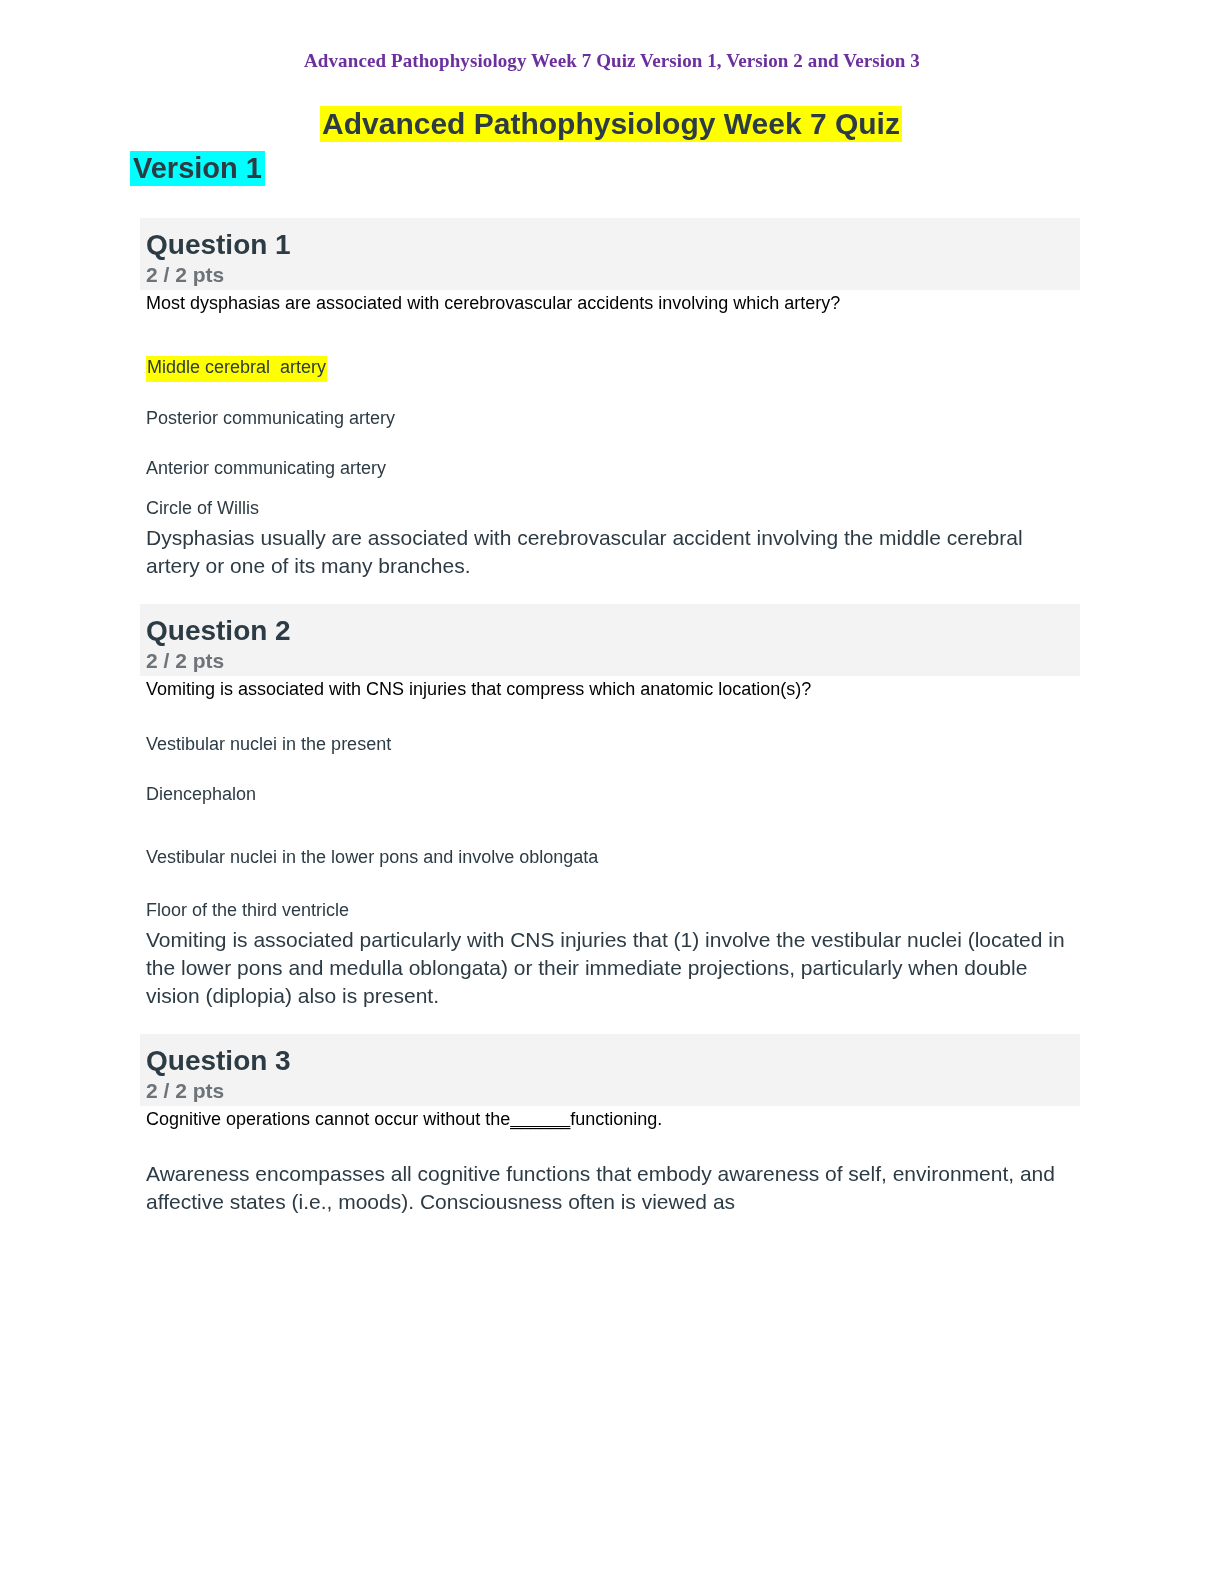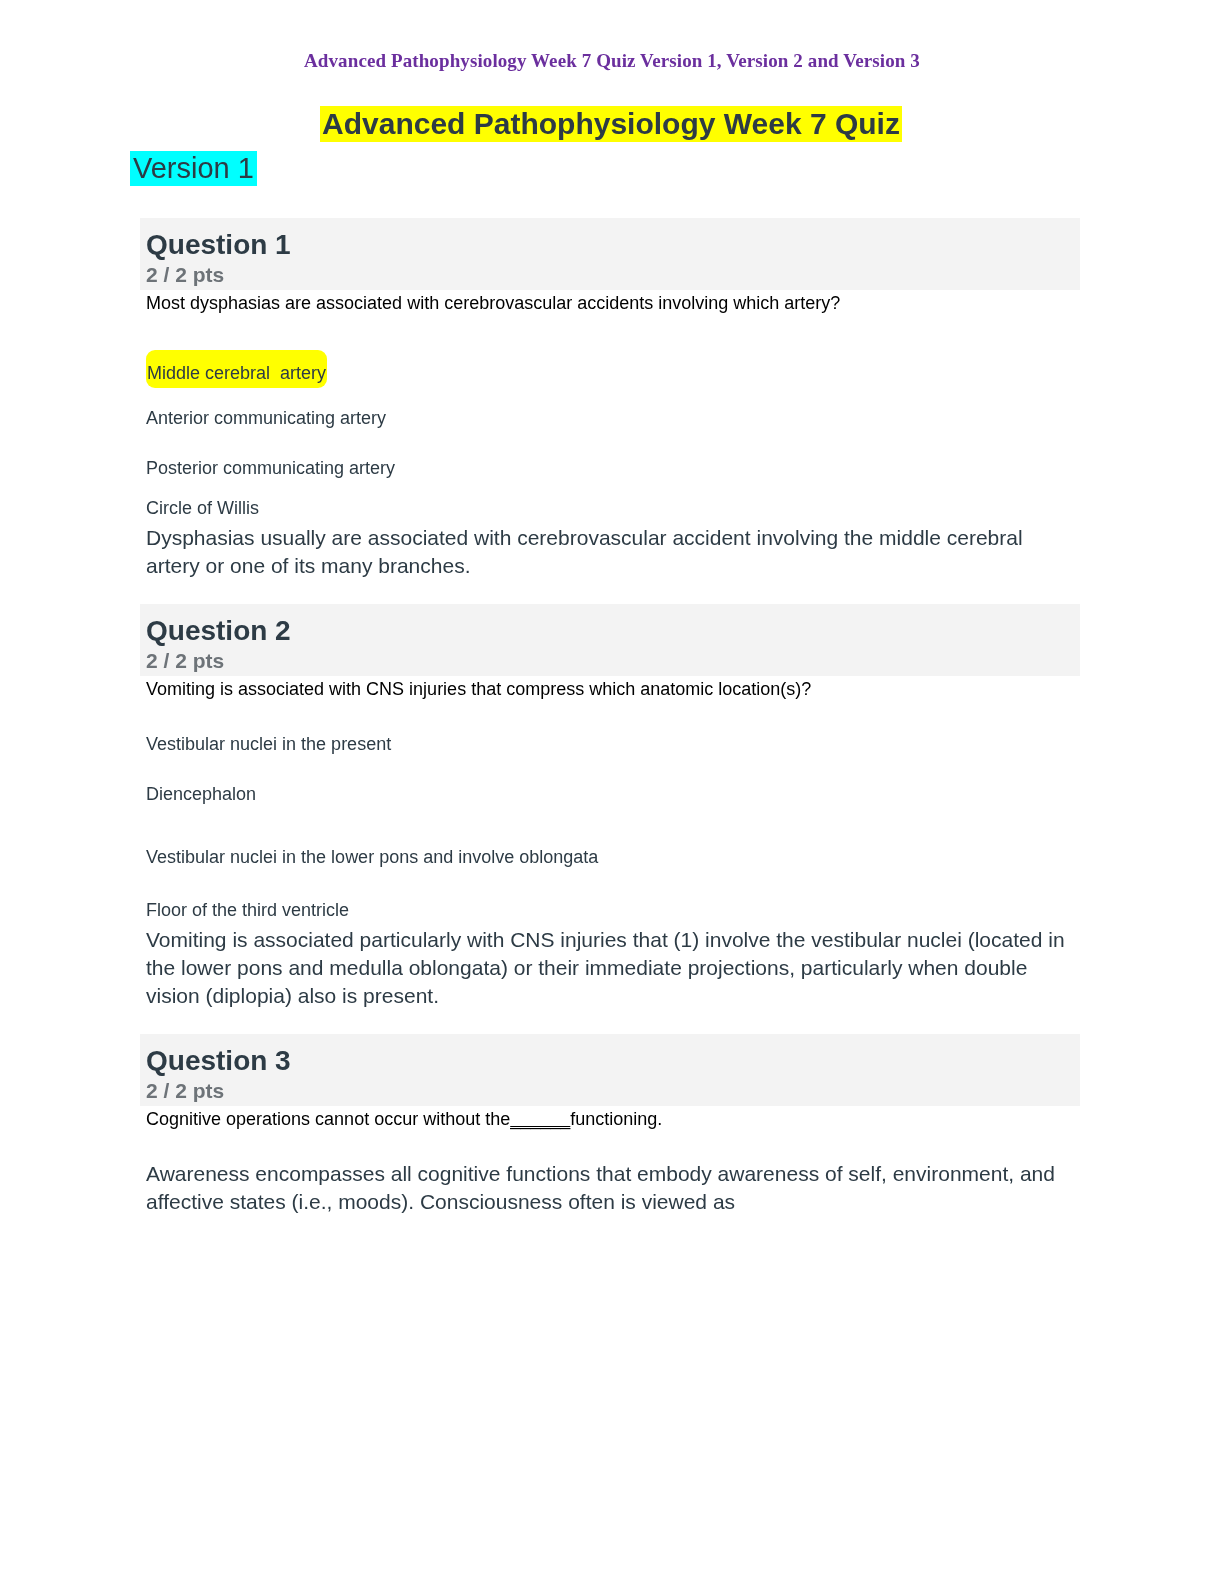--- a/index.html
+++ b/index.html
@@ -64,21 +64,21 @@
   }
 
   .version-row {
     margin: 0 0 30px 0;
     position: relative;
     left: -10px;
   }
   .version-title {
     display: inline;
     font-size: 29px;
-    font-weight: normal;
+    font-weight: bold;
     color: #2d3b45;
     background: #00ffff;
     line-height: 1.3;
     padding: 1px 3px 2px 3px;
   }
 
   
   .q-band {
     background: #f3f3f3;
     padding: 12px 0 4px 6px;
@@ -130,22 +130,21 @@
   }
   .option.tight {
     height: 30px;
   }
   .option .opt-text {
     display: inline;
     white-space: pre;
   }
   .option.correct .opt-text {
     background: #ffff00;
-    padding: 12px 1px 2px 1px;
-    border-radius: 9px;
+    padding: 0 1px 2px 1px;
   }
 
   
   .explanation {
     font-size: 21px;
     color: #2d3b45;
     line-height: 1.33;
     margin: 0 0 0 6px;
     padding: 0;
     max-width: 930px;
@@ -179,24 +178,24 @@
     </div>
     <div class="q-prompt">Most dysphasias are associated with cerebrovascular accidents involving which artery?</div>
 
     <div class="gap-md"></div>
 
     <ul class="options">
       <li class="option correct">
         <span class="opt-text">Middle cerebral  artery</span>
       </li>
       <li class="option">
+        <span class="opt-text">Posterior communicating artery</span>
+      </li>
+      <li class="option">
         <span class="opt-text">Anterior communicating artery</span>
-      </li>
-      <li class="option">
-        <span class="opt-text">Posterior communicating artery</span>
       </li>
       <li class="option tight">
         <span class="opt-text">Circle of Willis</span>
       </li>
     </ul>
 
     <div class="explanation">Dysphasias usually are associated with cerebrovascular accident involving the middle cerebral artery or one of its many branches.</div>
 
     <div class="gap-md"></div>
 

